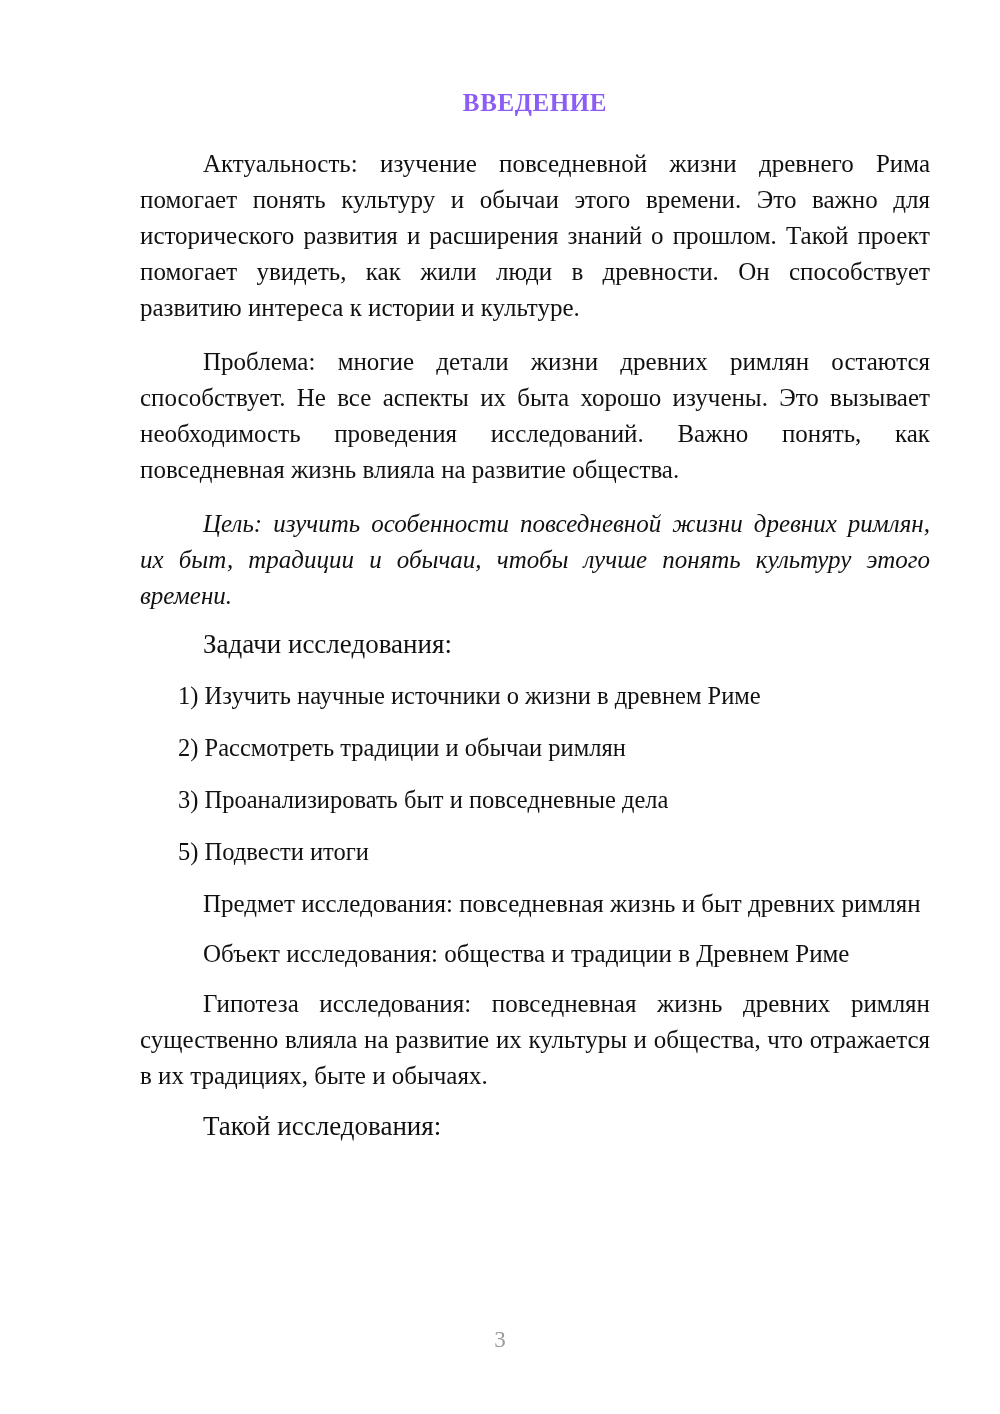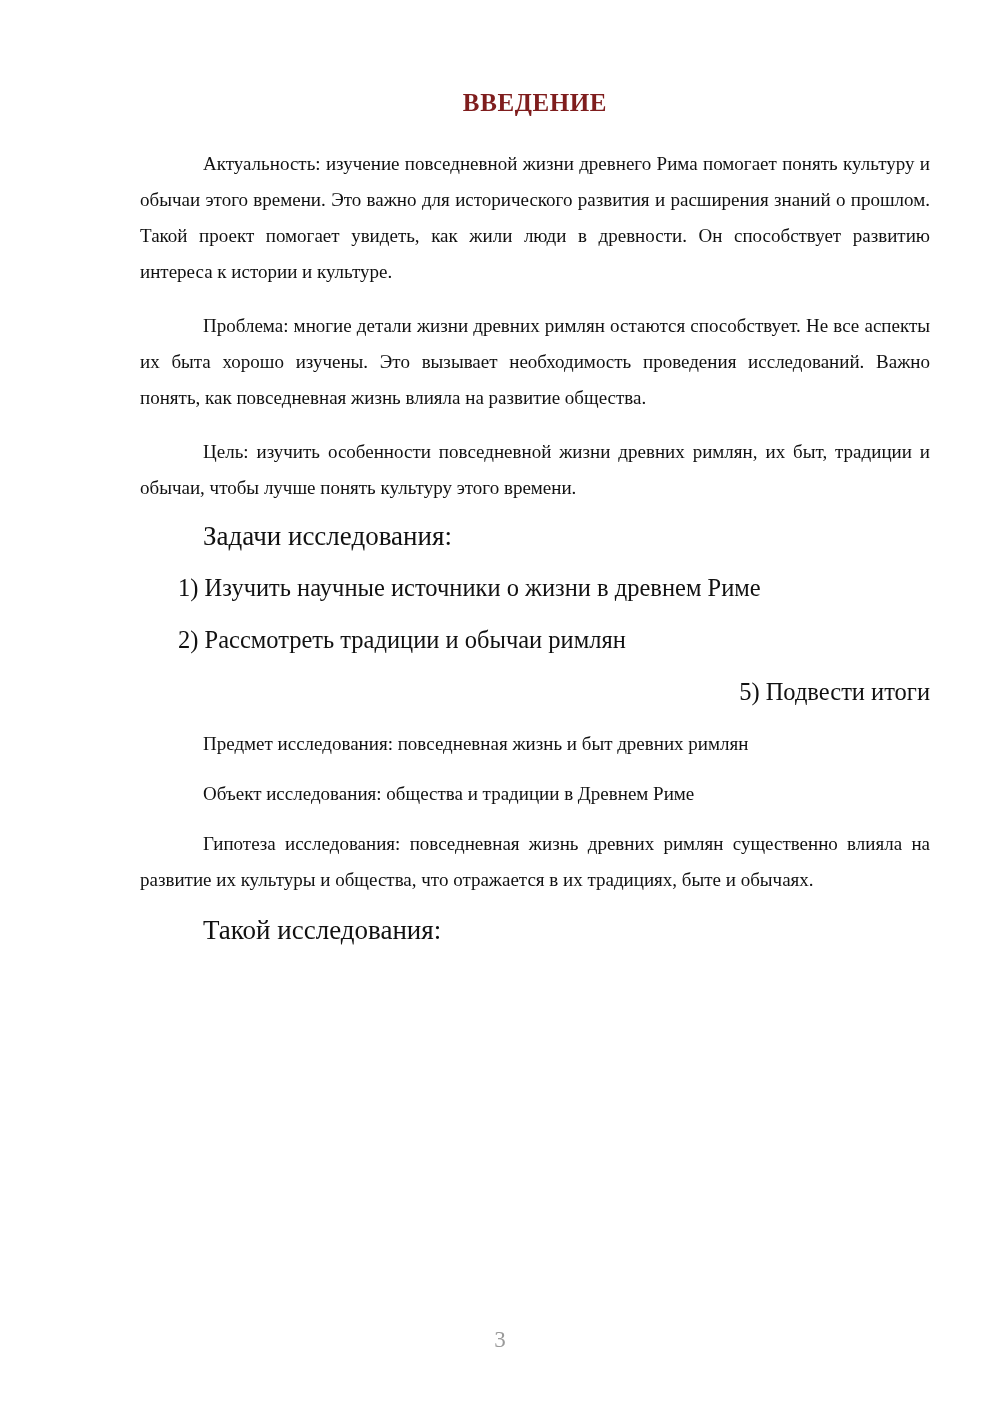--- a/index.html
+++ b/index.html
@@ -26,39 +26,40 @@
     width: 790px;
   }
 
   .doc-heading {
     font-size: 25px;
     font-weight: bold;
     text-align: center;
     letter-spacing: 0.6px;
     margin: 0 0 28px 0;
     line-height: 1.2;
-    color: #7f1d1d;
+    color: #8b5cf6;
   }
 
   .para {
-    font-size: 19px;
+    font-size: 25px;
     line-height: 36px;
     text-align: justify;
     text-justify: inter-word;
     text-indent: 63px;
     margin: 0 0 18px 0;
     hyphens: none;
   }
 
   .para:last-child {
     margin-bottom: 0;
   }
 
   .para-tight {
     margin-bottom: 12px;
+    font-style: italic;
   }
 
   .subhead {
     font-size: 27px;
     line-height: 36px;
     text-align: left;
     text-indent: 63px;
     margin: 0 0 12px 0;
   }
 
@@ -73,21 +74,20 @@
     line-height: 36px;
     margin: 16px 0 10px 0;
     padding-left: 38px;
     text-indent: -38px;
     margin-left: 38px;
     text-align: left;
   }
 
   .num-list li:last-child {
     margin-bottom: 0;
-    text-align: right;
   }
 
   .list-gap-after {
     margin-bottom: 16px;
   }
 
   .statement-block .para {
     margin-bottom: 14px;
   }
 
@@ -116,20 +116,21 @@
 
     <p class="para">Проблема: многие детали жизни древних римлян остаются способствует. Не все аспекты их быта хорошо изучены. Это вызывает необходимость проведения исследований. Важно понять, как повседневная жизнь влияла на развитие общества.</p>
 
     <p class="para para-tight">Цель: изучить особенности повседневной жизни древних римлян, их быт, традиции и обычаи, чтобы лучше понять культуру этого времени.</p>
 
     <p class="subhead">Задачи исследования:</p>
 
     <ul class="num-list list-gap-after">
       <li>1) Изучить научные источники о жизни в древнем Риме</li>
       <li>2) Рассмотреть традиции и обычаи римлян</li>
+      <li>3) Проанализировать быт и повседневные дела</li>
       <li>5) Подвести итоги</li>
     </ul>
 
     <div class="statement-block">
       <p class="para">Предмет исследования: повседневная жизнь и быт древних римлян</p>
 
       <p class="para">Объект исследования: общества и традиции в Древнем Риме</p>
 
       <p class="para">Гипотеза исследования: повседневная жизнь древних римлян существенно влияла на развитие их культуры и общества, что отражается в их традициях, быте и обычаях.</p>
     </div>

